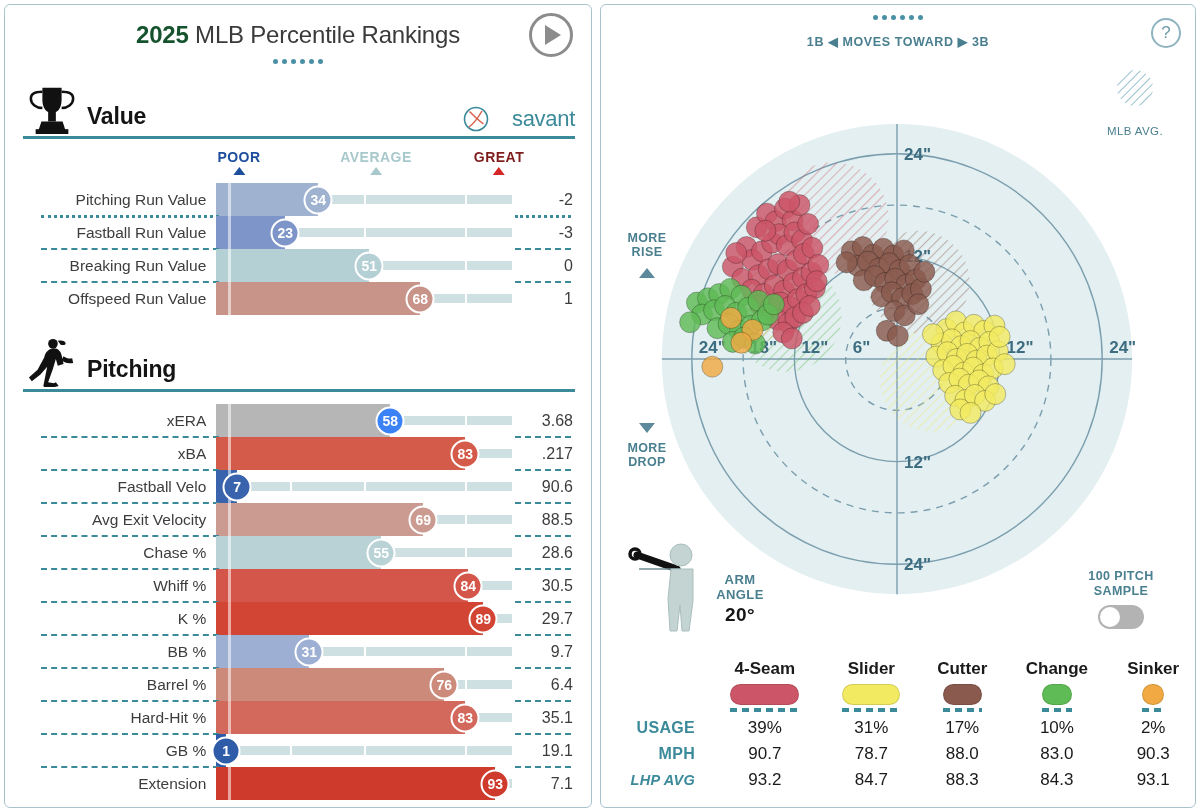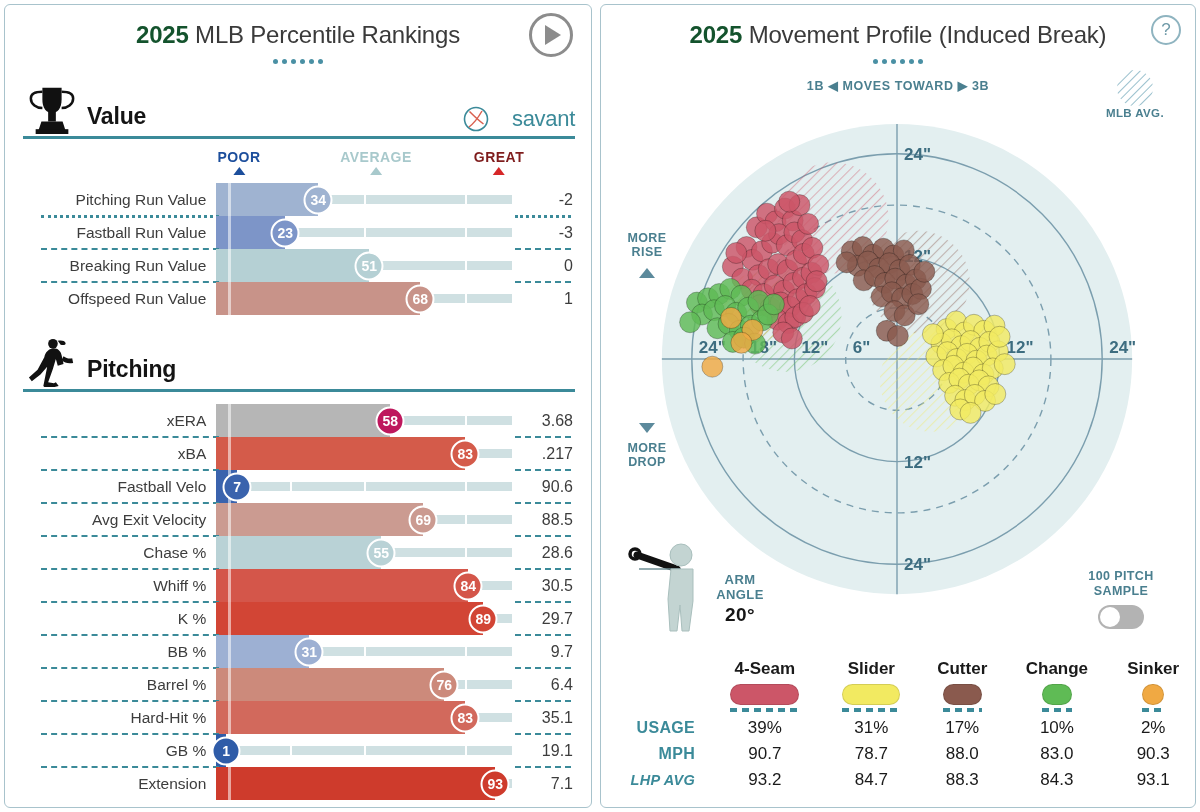--- a/index.html
+++ b/index.html
@@ -134,21 +134,21 @@
 
   
   .moves-label {
     text-align:center; font-size:12.5px; color:#4a7f8f;
     letter-spacing:0.6px; margin-top:8px; font-weight:bold;
   }
   .mlbavg {
     position:absolute; right:24px; top:64px; text-align:center; width:72px;
   }
   .mlbavg .swatch { width:38px;height:38px;border-radius:50%;margin:0 auto; }
-  .mlbavg .cap { font-size:11.5px;color:#4a7f8f;letter-spacing:0.4px;margin-top:0;font-weight:bold;}
+  .mlbavg .cap { font-size:11.5px;color:#4a7f8f;letter-spacing:0.4px;margin-top:18px;font-weight:normal;}
 
   .chart-area { position:absolute; left:0; top:96px; width:596px; height:512px; }
 
   .axis-note {
     position:absolute; font-size:12.5px; color:#4a7f8f;
     font-weight:bold; letter-spacing:0.4px; text-align:center; line-height:1.15;
   }
 
   .arm-angle {
     position:absolute; left:18px; top:520px; width:160px; height:110px;
@@ -335,21 +335,21 @@
           <div class="lbl">xERA</div>
           <div class="track">
             <div class="track-bg">
               <div class="gseg" style="left: 25%;"></div>
               <div class="gseg" style="left: 50%;"></div>
               <div class="gseg" style="left: 84%;"></div>
             </div>
             <div class="bar" style="width: 174px; background: rgb(182, 182, 182);">
               <div class="stripe" style="left: 12px;"></div>
             </div>
-            <div class="bubble" style="left: 174px; background: #be185d;">58</div>
+            <div class="bubble" style="left: 174px; background: #3b82f6;">58</div>
           </div>
           <div class="val">3.68</div>
         </div>
         <div class="divider">
           <div class="dl" style="left:18px;width:178px;"></div>
           <div class="dl" style="right:2px;width:56px;"></div>
         </div>
         <div class="prow">
           <div class="lbl">xBA</div>
           <div class="track">
@@ -554,23 +554,20 @@
             <div class="bubble" style="left: 279px; background: rgb(206, 59, 44);">93</div>
           </div>
           <div class="val">7.1</div>
         </div>
       </div>
   </div>
 
   <div class="panel panel-right">
 
     <div class="title-wrap">
-      <div class="card-title">
-        <b>2025</b><span> Movement Profile (Induced Break)</span>
-      </div>
       <div class="dots">
         <span></span><span></span><span></span><span></span><span></span><span></span>
       </div>
       <div class="help-btn">?</div>
     </div>
 
     <div class="moves-label">
       <span>1B</span>
       <span>◀</span>
       <span>MOVES TOWARD</span>

